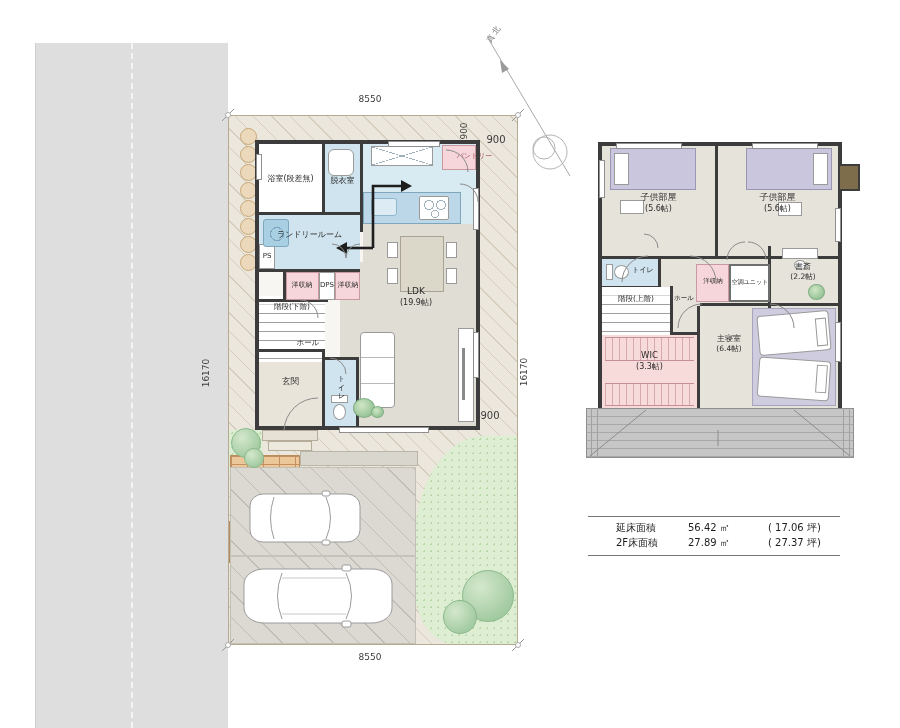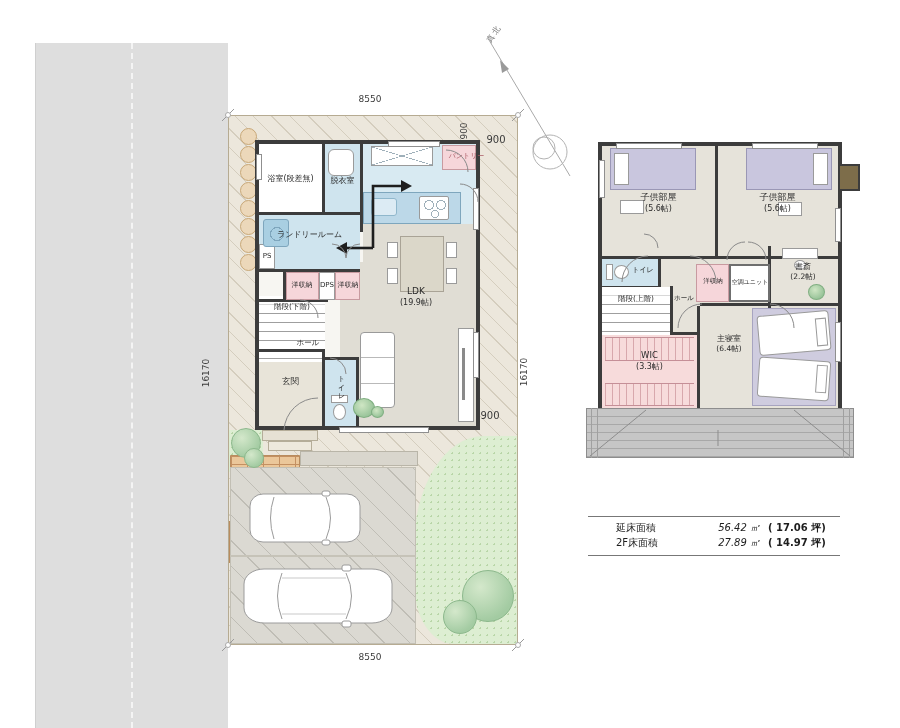--- a/index.html
+++ b/index.html
@@ -38,22 +38,22 @@
   .roof{background-color:#c6c6c6;border:1px solid #8d8d8d;
         background-image:repeating-linear-gradient(to bottom,transparent 0 7px,#a8a8a8 7px 8px);}
   .roofside{background-image:repeating-linear-gradient(90deg,transparent 0 5px,#a0a0a0 5px 6px);}
   .stone{width:15px;height:15px;border-radius:50%;background:#ecd8ba;border:1px solid #c8a878;margin:1px auto;}
   .plant{border-radius:50%;background:radial-gradient(circle at 40% 35%,#cfe6c4,#96c297 75%);border:1px solid #7fae80;}
   .vtext{writing-mode:vertical-rl;letter-spacing:1px;}
   .tbl{font-size:10px;color:#1d1d1d;}
   .tbl-title{font-size:13px;font-weight:bold;text-align:center;letter-spacing:6px;color:#111;}
   .tbl-rule{border-top:1px solid #777;height:0;margin:4px 0;}
   .tbl-row{display:grid;grid-template-columns:72px 72px 94px;padding-left:28px;line-height:1.45;}
-  .tbl-row .c2{text-align:right;font-style:italic;}
-  .tbl-row .c3{padding-left:8px;font-weight:bold;}
+  .tbl-row .c2{}
+  .tbl-row .c3{padding-left:8px;}
   svg{display:block;}
 </style>
 </head>
 <body>
 
 <div id="canvas">
 
   <div class="abs road" style="left:35px;top:43px;width:193px;height:685px;"></div>
   <div class="abs roadline" style="left:131px;top:43px;width:2px;height:685px;"></div>
 
@@ -154,21 +154,21 @@
          background-image:linear-gradient(to bottom,transparent 24px,#b9b9b9 24px 25px,transparent 25px 50px,#b9b9b9 50px 51px,transparent 51px);"></div>
     <div class="abs white-box" style="left:199px;top:184px;width:16px;height:94px;"></div>
     <div class="abs" style="left:203px;top:204px;width:3px;height:52px;background:#8a8a8a;"></div>
     <div class="abs plant" style="left:94px;top:254px;width:22px;height:20px;"></div>
     <div class="abs plant" style="left:112px;top:262px;width:13px;height:12px;"></div>
     <div class="abs white-box" style="left:72px;top:251px;width:17px;height:8px;"></div>
     <div class="abs white-box" style="left:74px;top:260px;width:13px;height:16px;border-radius:50% 50% 50% 50%;"></div>
 
     <div class="abs lbl" style="left:0;top:30px;width:63px;font-size:8px;">浴室(段差無)</div>
     <div class="abs lbl" style="left:66px;top:32px;width:35px;font-size:8px;">脱衣室</div>
-    <div class="abs lbl" style="left:183px;top:8px;width:49px;font-size:7px;color:#a85560;">パントリー</div>
+    <div class="abs lbl" style="left:191px;top:8px;width:49px;font-size:7px;color:#a85560;">パントリー</div>
     <div class="abs lbl" style="left:0;top:86px;width:101px;font-size:8px;">ランドリールーム</div>
     <div class="abs lbl" style="left:0;top:108px;width:16px;font-size:7px;">PS</div>
     <div class="abs lbl" style="left:24px;top:137px;width:38px;font-size:7px;">洋収納</div>
     <div class="abs lbl" style="left:59px;top:137px;width:18px;font-size:7px;">DPS</div>
     <div class="abs lbl" style="left:76px;top:137px;width:26px;font-size:7px;">洋収納</div>
     <div class="abs lbl" style="left:0;top:158px;width:66px;font-size:7.5px;background:rgba(255,255,255,.6);">階段(下階)</div>
     <div class="abs lbl" style="left:124px;top:142px;width:66px;">
       <span>LDK</span><br>
       <span style="font-size:8px;">(19.9帖)</span>
     </div>
@@ -278,21 +278,21 @@
   <div class="abs tbl" style="left:588px;top:510px;width:252px;">
     <div class="tbl-rule" style="margin-top:6px;"></div>
     <div class="tbl-row">
       <span class="c1">延床面積</span>
       <span class="c2">56.42 ㎡</span>
       <span class="c3">( 17.06 坪)</span>
     </div>
     <div class="tbl-row">
       <span class="c1">2F床面積</span>
       <span class="c2">27.89 ㎡</span>
-      <span class="c3">( 14.97 坪)</span>
+      <span class="c3">( 27.37 坪)</span>
     </div>
     <div class="tbl-rule" style="margin-top:5px;"></div>
   </div>
 
   <svg class="abs" width="900" height="728" viewBox="0 0 900 728" style="left:0;top:0;pointer-events:none;">
 
     <g>
       <line x1="570" y1="176" x2="489" y2="40" stroke="#a9a9a9" stroke-width="1"></line>
       <polygon points="500,60 509,69 502,73" fill="#9a9a9a"></polygon>
       <circle cx="550" cy="152" r="17" fill="none" stroke="#b3b3b3"></circle>

